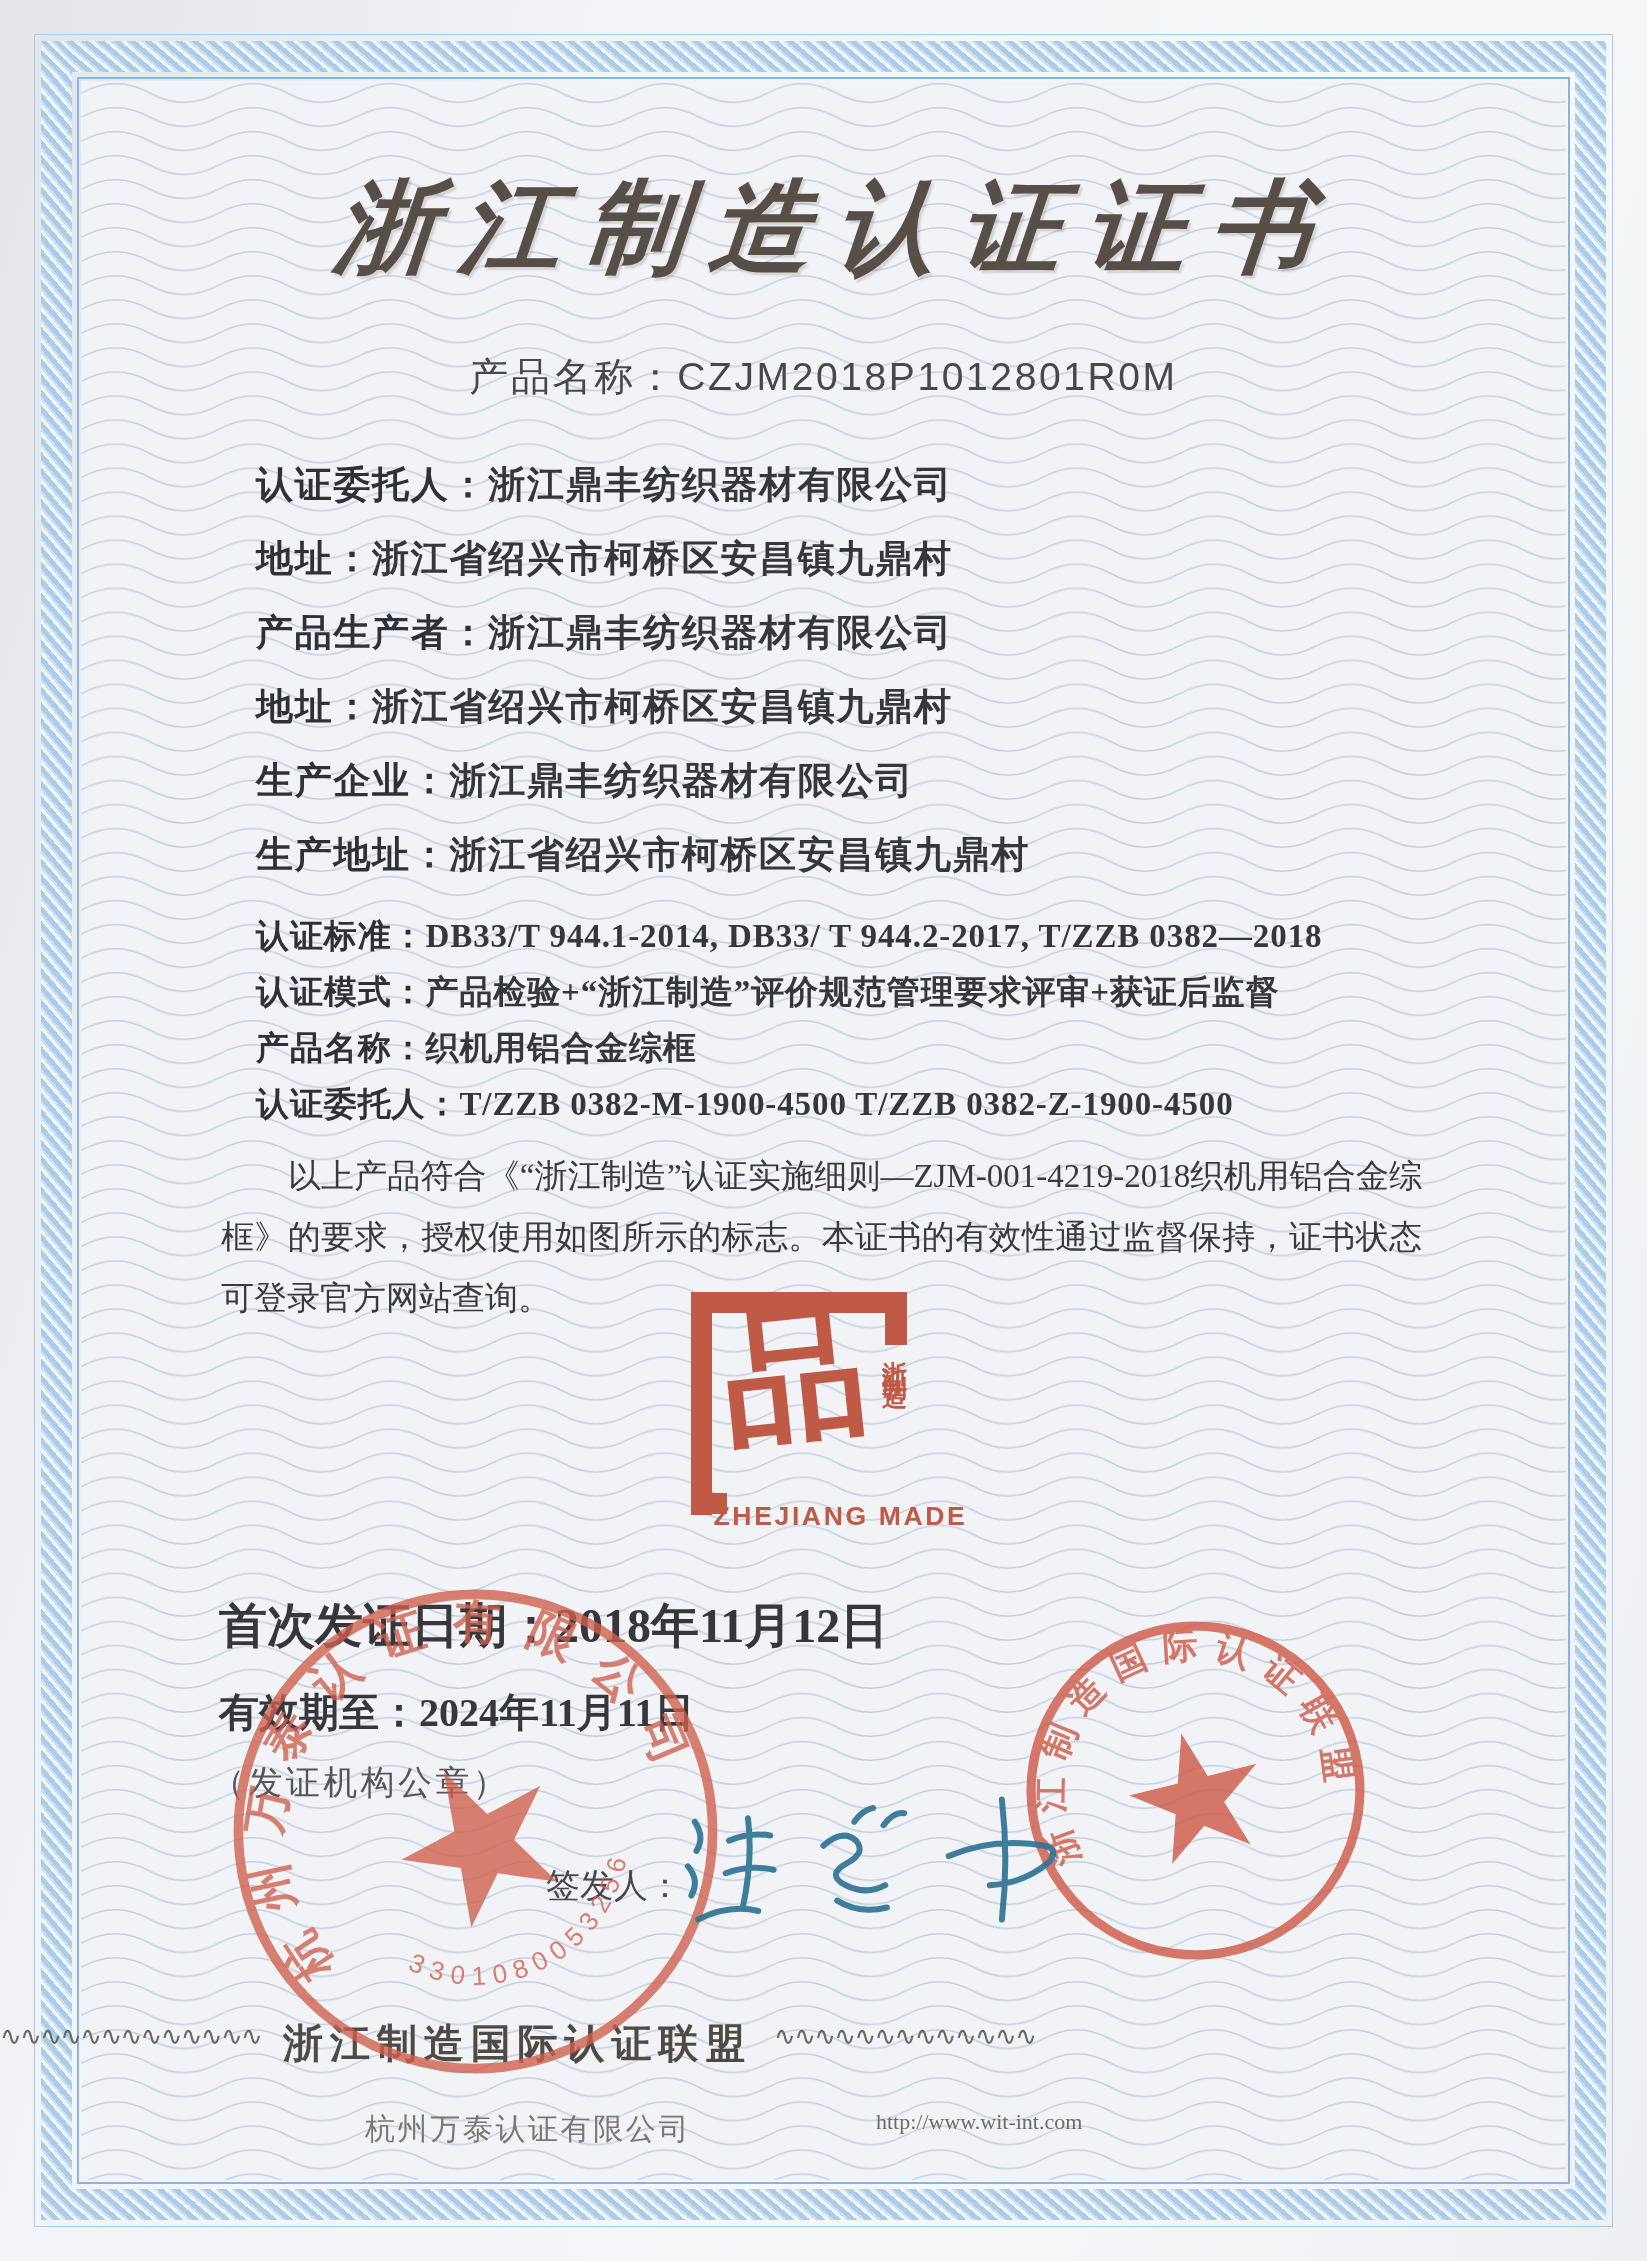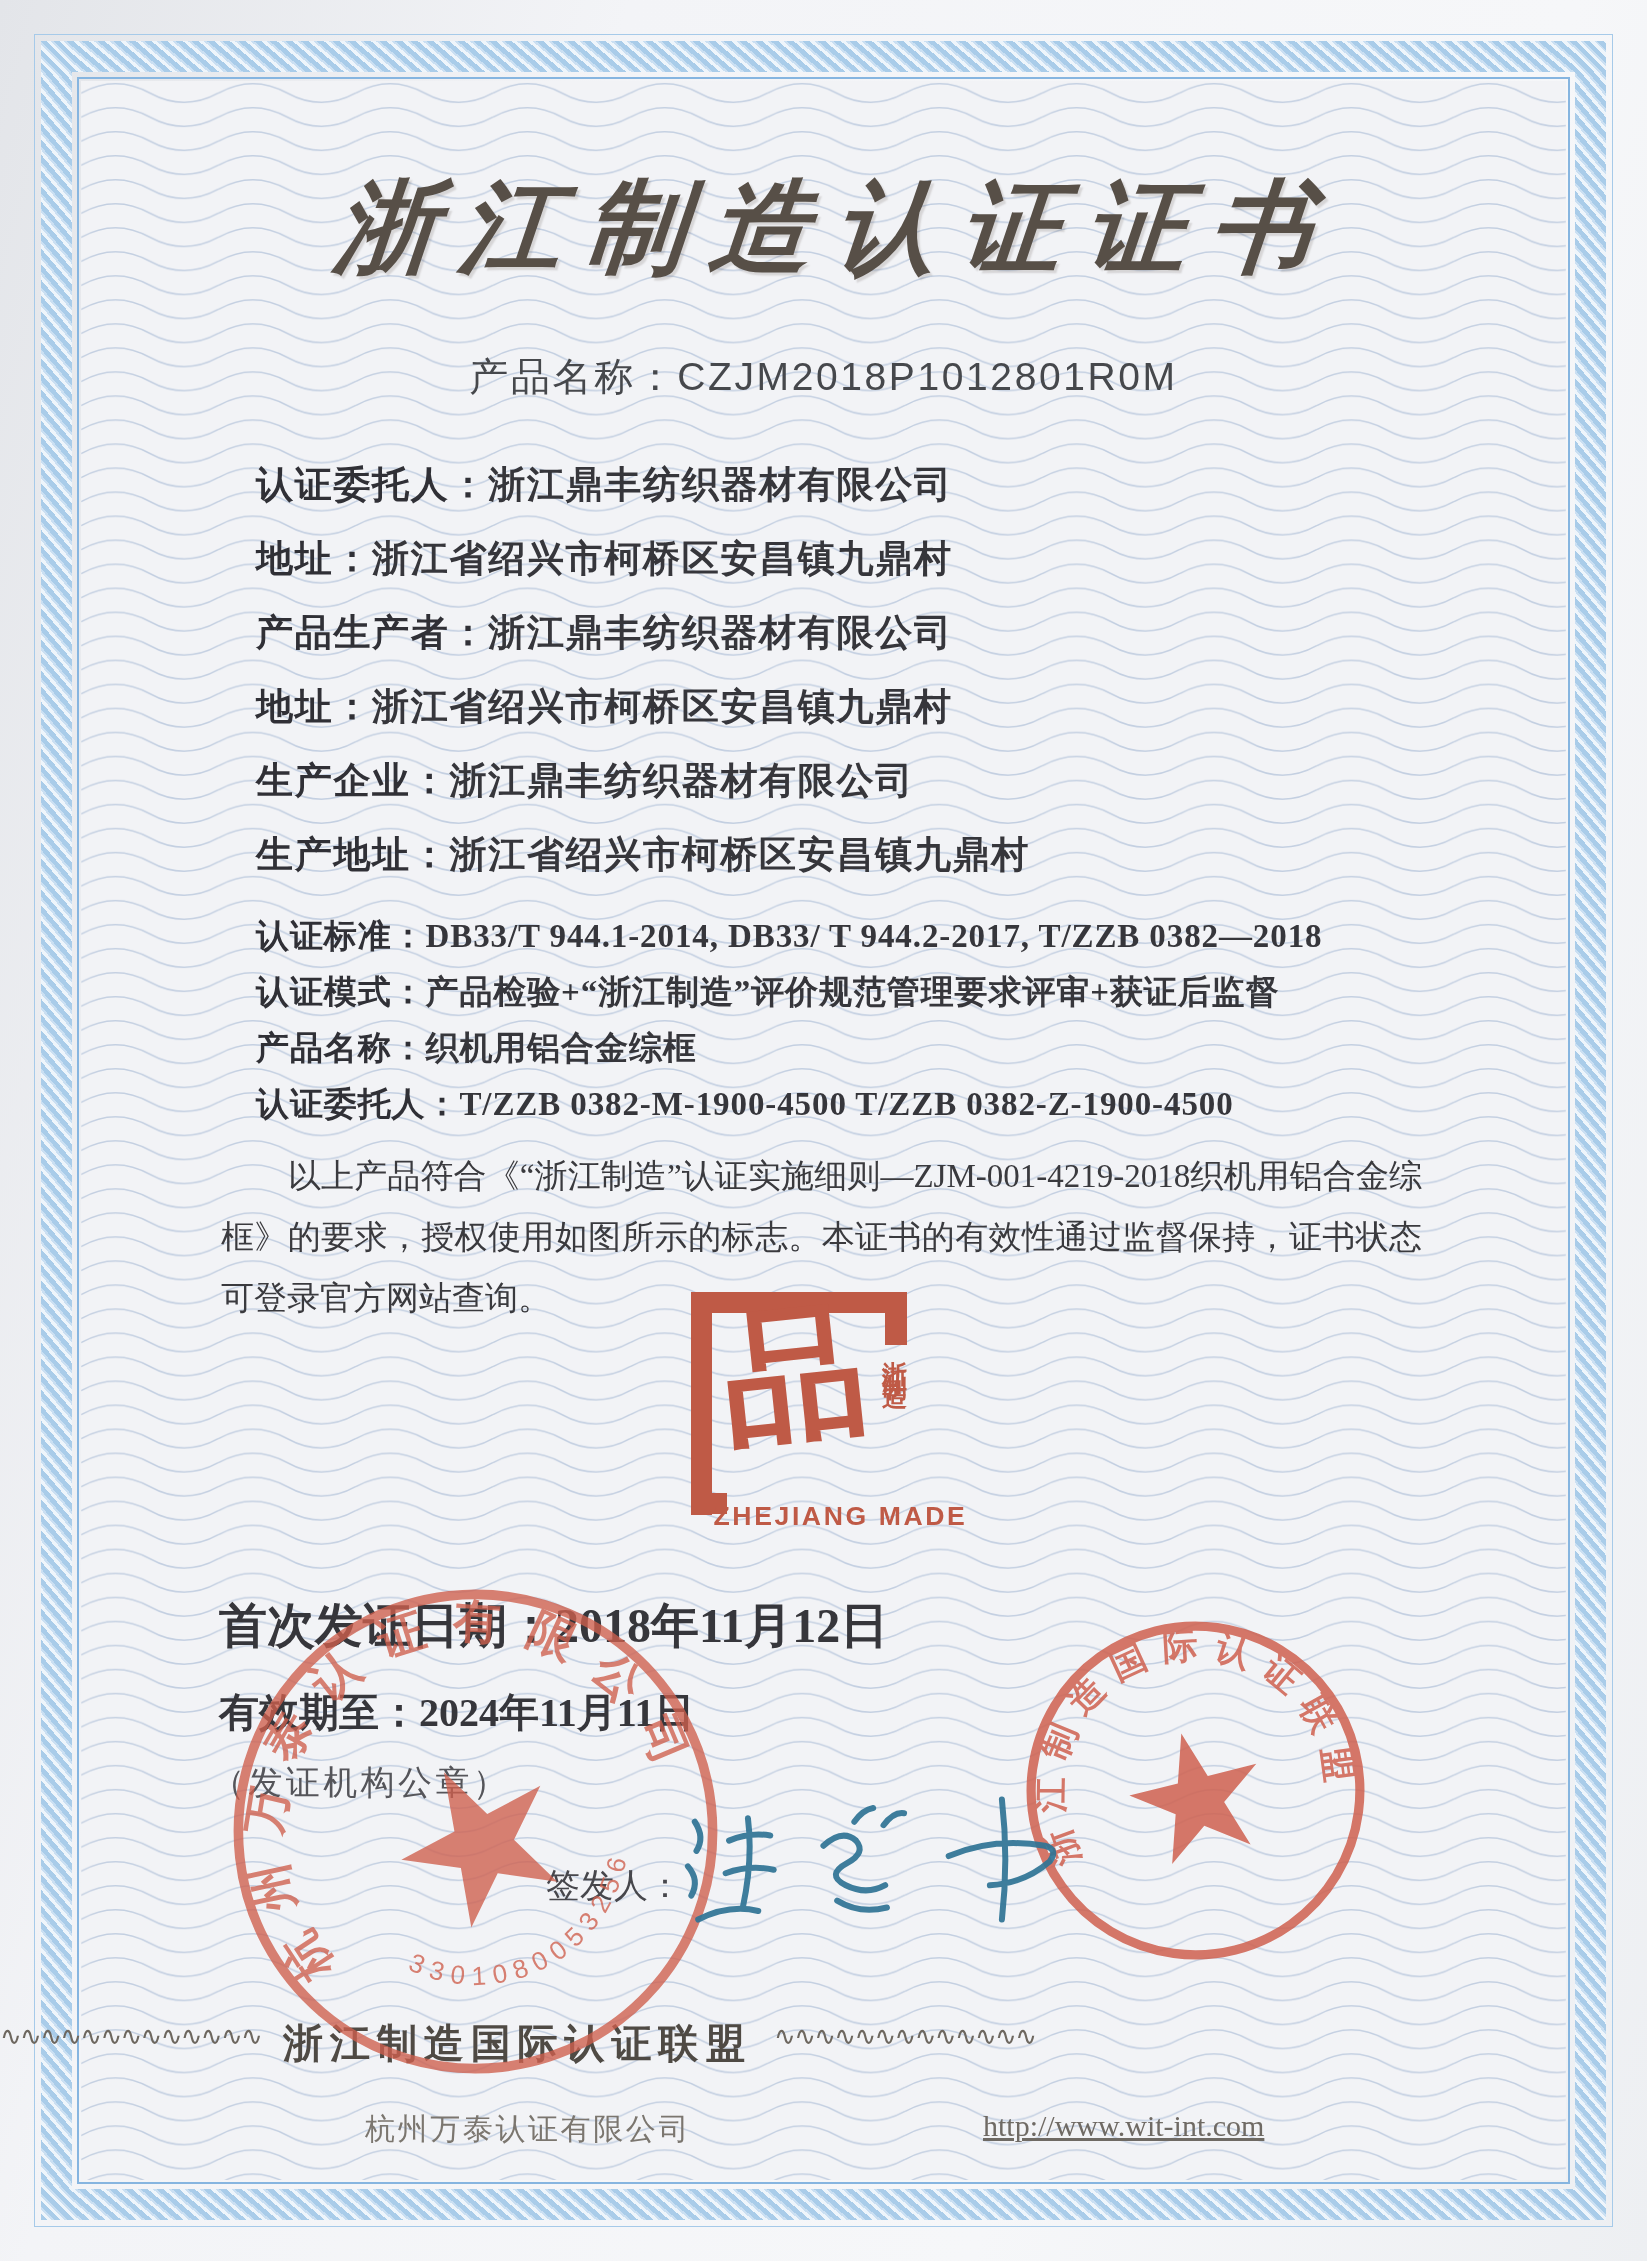--- a/index.html
+++ b/index.html
@@ -50,21 +50,21 @@
 
   .seal{position:absolute;z-index:3;}
   .seal-left{left:214px;top:1570px;width:523px;height:523px;opacity:.78;transform:rotate(-28deg);}
   .seal-right{left:1011px;top:1606px;width:369px;height:369px;opacity:.84;transform:rotate(-14deg);}
   .signature{position:absolute;left:669px;top:1784px;width:429px;height:163px;z-index:4;}
 
   .band{position:absolute;top:2016px;left:0;width:100%;text-align:left;z-index:2;}
   .band .flourish{font-size:26px;color:#6d675f;vertical-align:12px;letter-spacing:-1.7px;}
   .band .band-title{font-size:40px;font-weight:700;color:#4f4a44;letter-spacing:6.9px;margin:0 22px;}
   .footer-issuer{position:absolute;left:365px;top:2109px;font-size:30px;color:#7b766f;letter-spacing:2.6px;}
-  .footer-url{position:absolute;left:983px;top:2109px;font-size:30px;color:#6f6a64;text-decoration:underline;}
+  .footer-url{position:absolute;left:876px;top:2109px;font-size:22px;color:#6f6a64;}
 </style>
 </head>
 <body>
 
 <div class="page">
 
   <div class="pinline-outer"></div>
   <div class="lace"></div>
   <div class="pinline-inner"></div>
 

